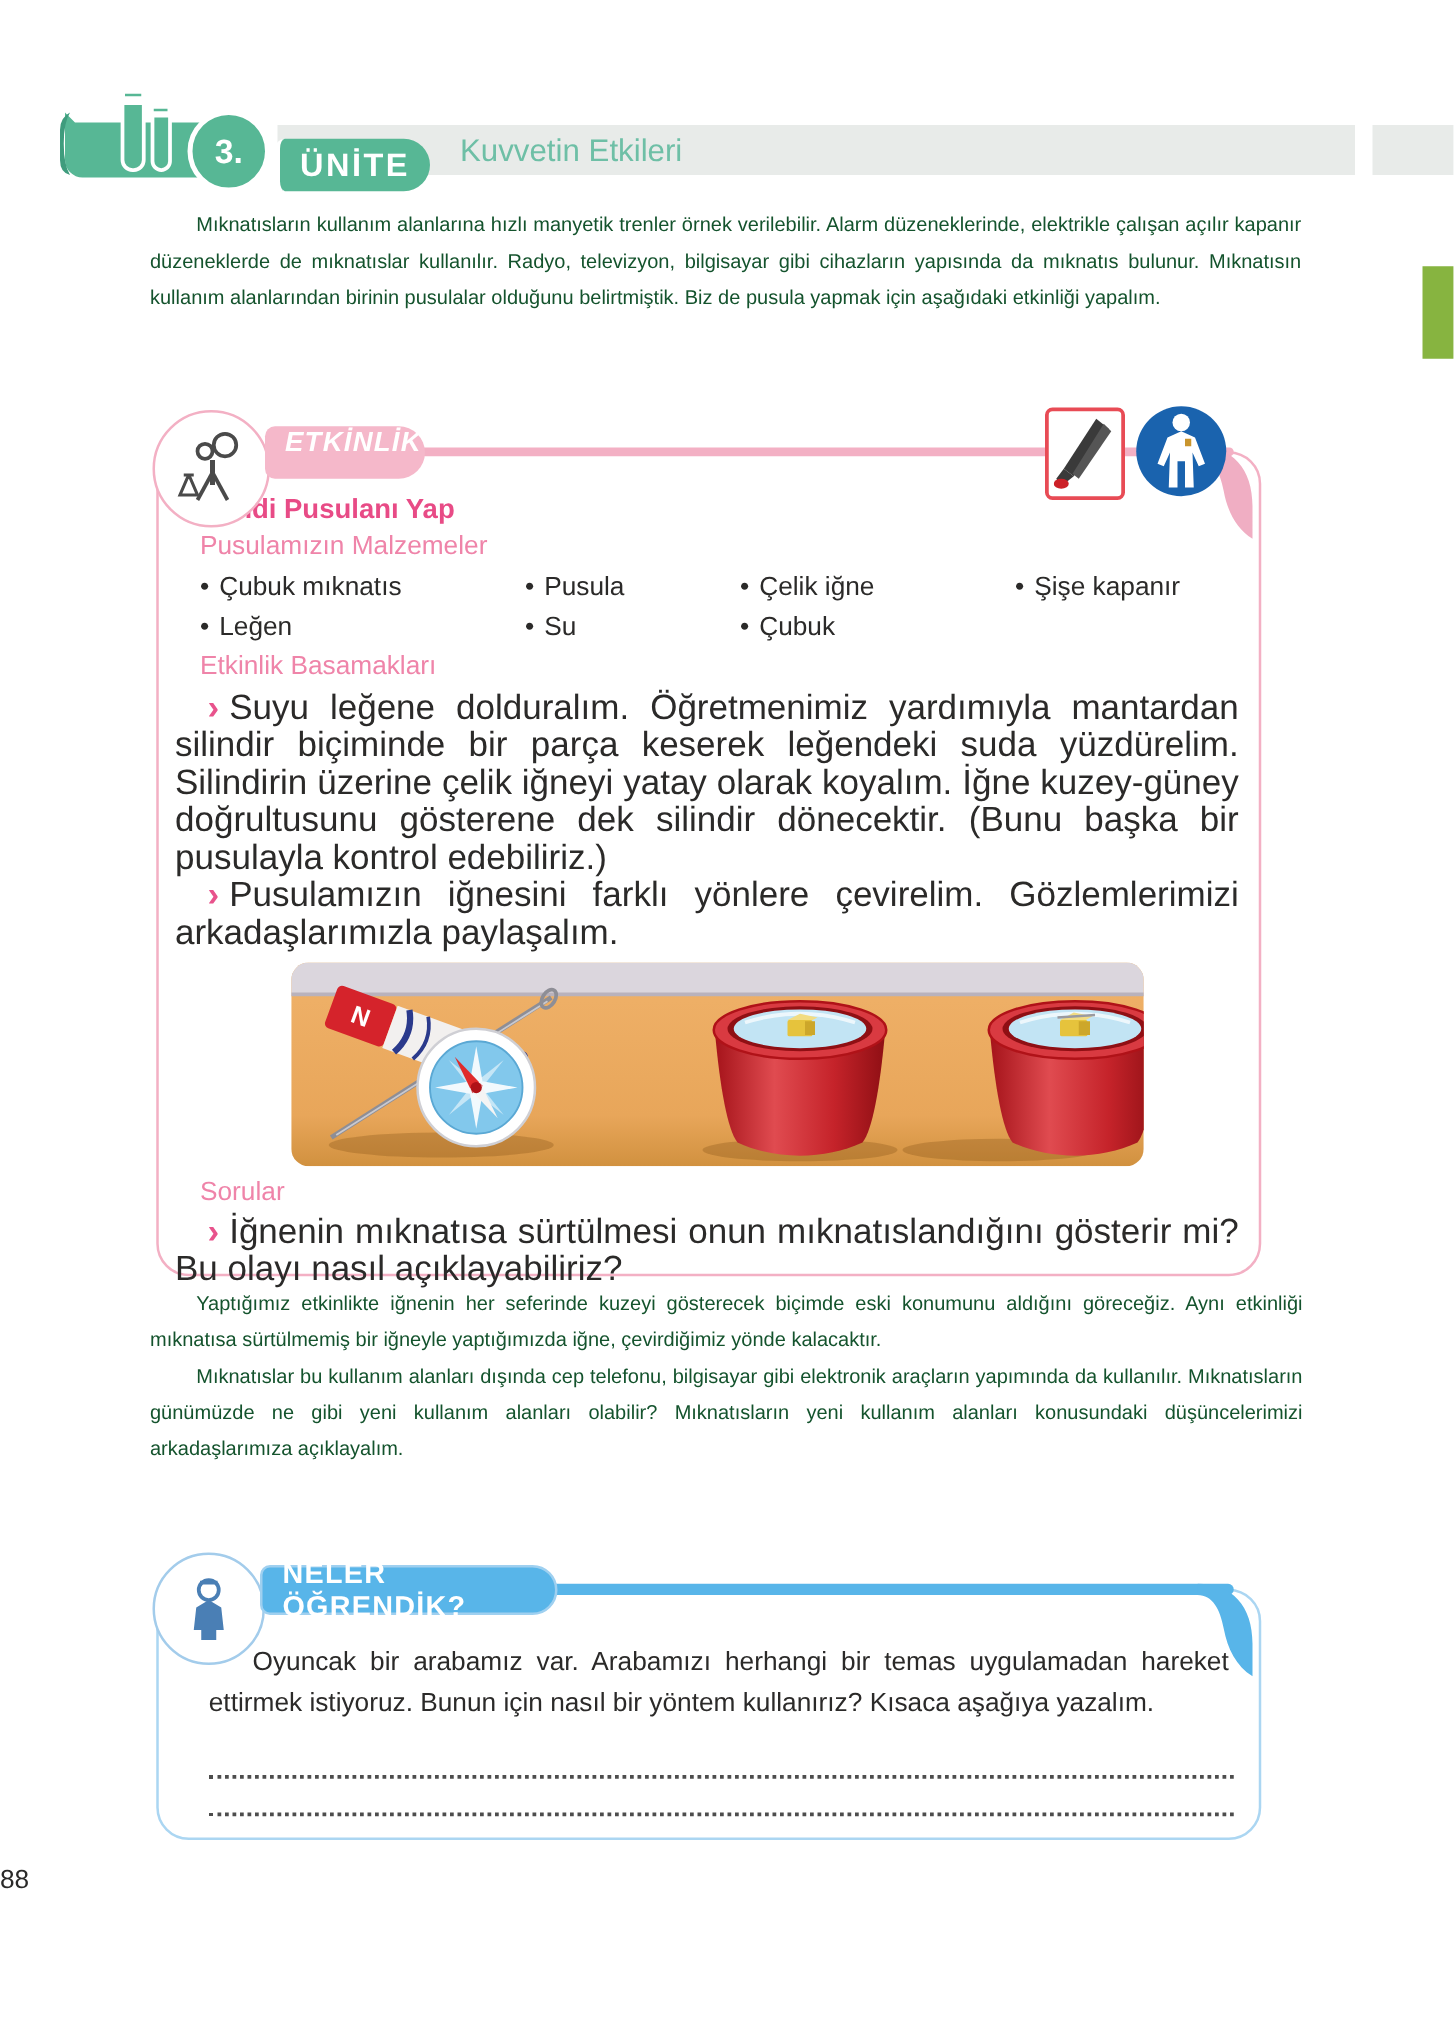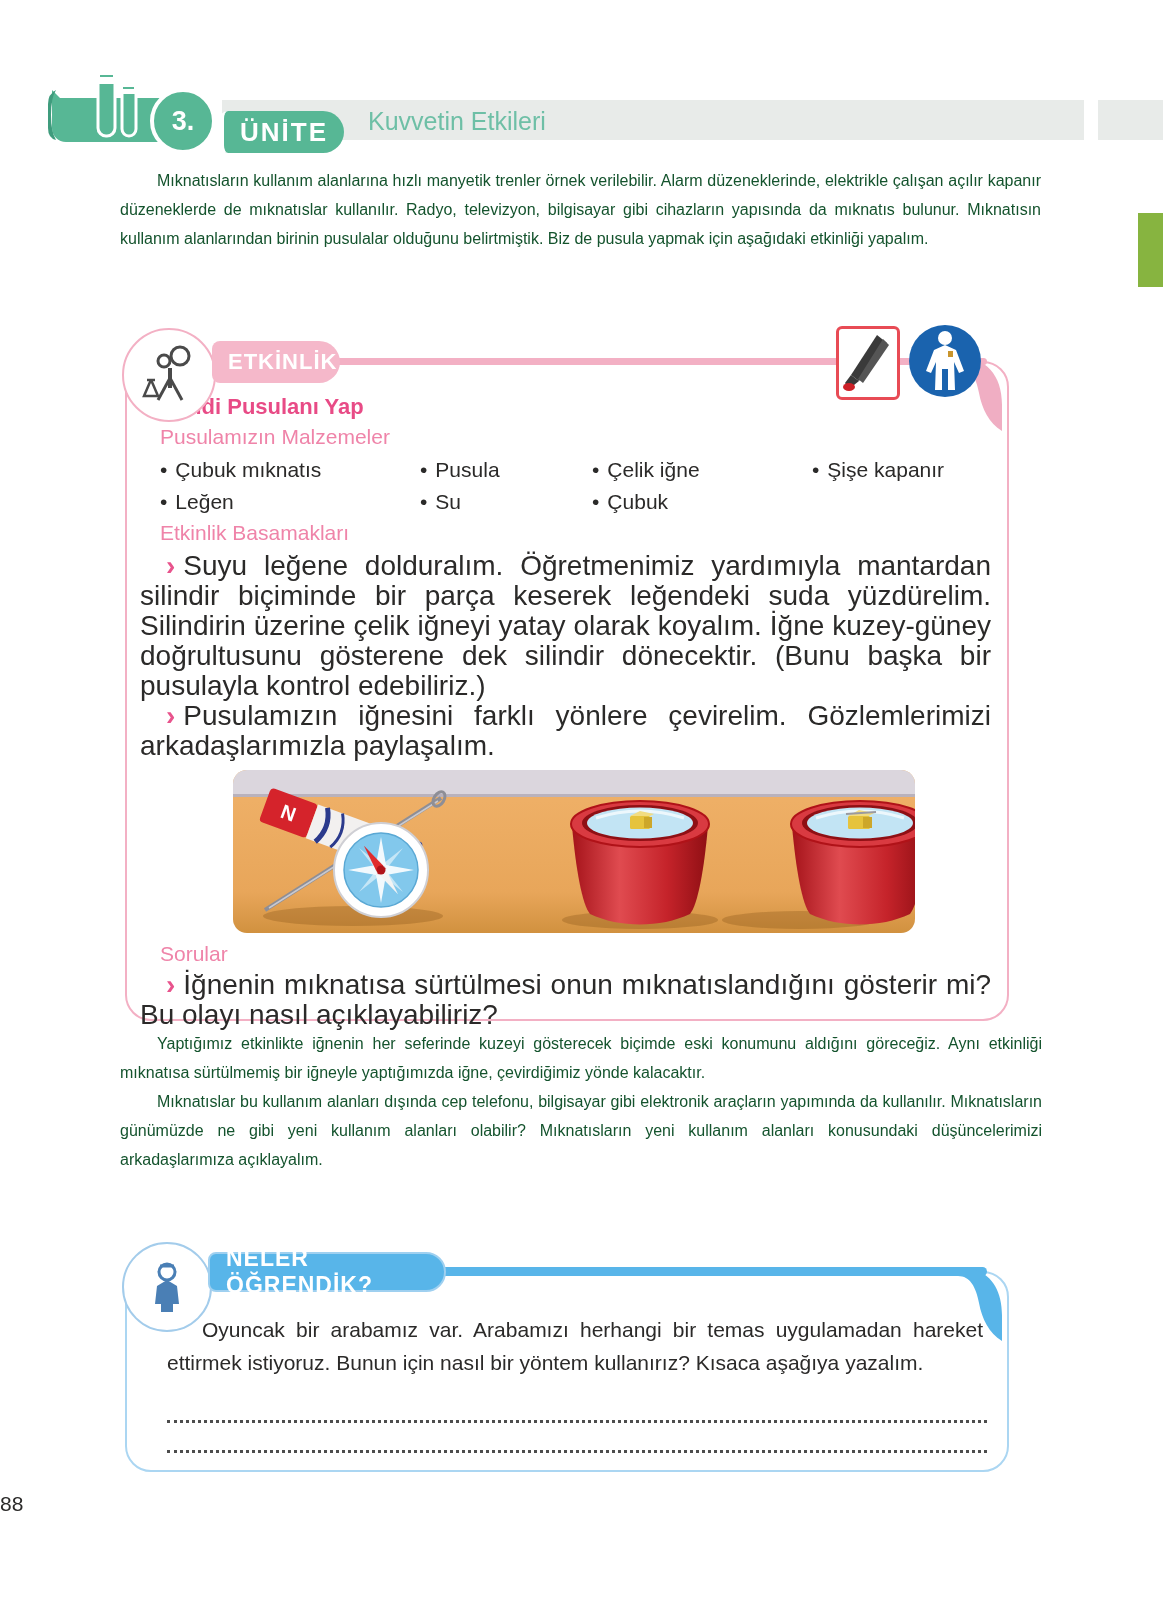--- a/index.html
+++ b/index.html
@@ -39,22 +39,22 @@
   .act-topline{position:absolute; left:215px; top:358px; width:772px; height:7px; background:#f3b0c4; border-radius:4px; z-index:2;}
   .act-corner{position:absolute; left:958px; top:353px; z-index:2;}
   .act-icon-circle{
     position:absolute; left:122px; top:328px; width:94px; height:94px; border-radius:50%;
     background:#ffffff; border:2px solid #f3b0c4; box-sizing:border-box; z-index:3;
     display:flex; align-items:center; justify-content:center;
   }
   .act-badge{
     position:absolute; left:212px; top:341px; width:128px; height:42px; z-index:3;
     background:#f5b8ca; border-radius:8px 21px 21px 8px;
-    display:flex; align-items:center; padding-left:16px; box-sizing:border-box;
-    color:#ffffff; font-weight:bold; font-size:22px; letter-spacing:1px;
+    display:flex; align-items:flex-start; padding-left:16px; box-sizing:border-box;
+    color:#ffffff; font-weight:bold; font-size:22px; letter-spacing:1px;font-style:italic;
   }
   .pen-frame{
     position:absolute; left:836px; top:326px; width:64px; height:74px; z-index:4;
     background:#ffffff; border:3px solid #e84b55; border-radius:6px; box-sizing:border-box;
     display:flex; align-items:center; justify-content:center;
   }
   .safety-circle{position:absolute; left:908px; top:324px; width:74px; height:74px; z-index:4;}
   .act-content{position:relative; padding:30px 16px 0 33px; z-index:1;}
   .act-title{margin:0; font-size:22px; font-weight:bold; color:#e84b86; line-height:28px;}
   .act-sub{margin:2px 0 4px 0; font-size:21px; font-weight:normal; color:#ef84a9; line-height:28px;}

